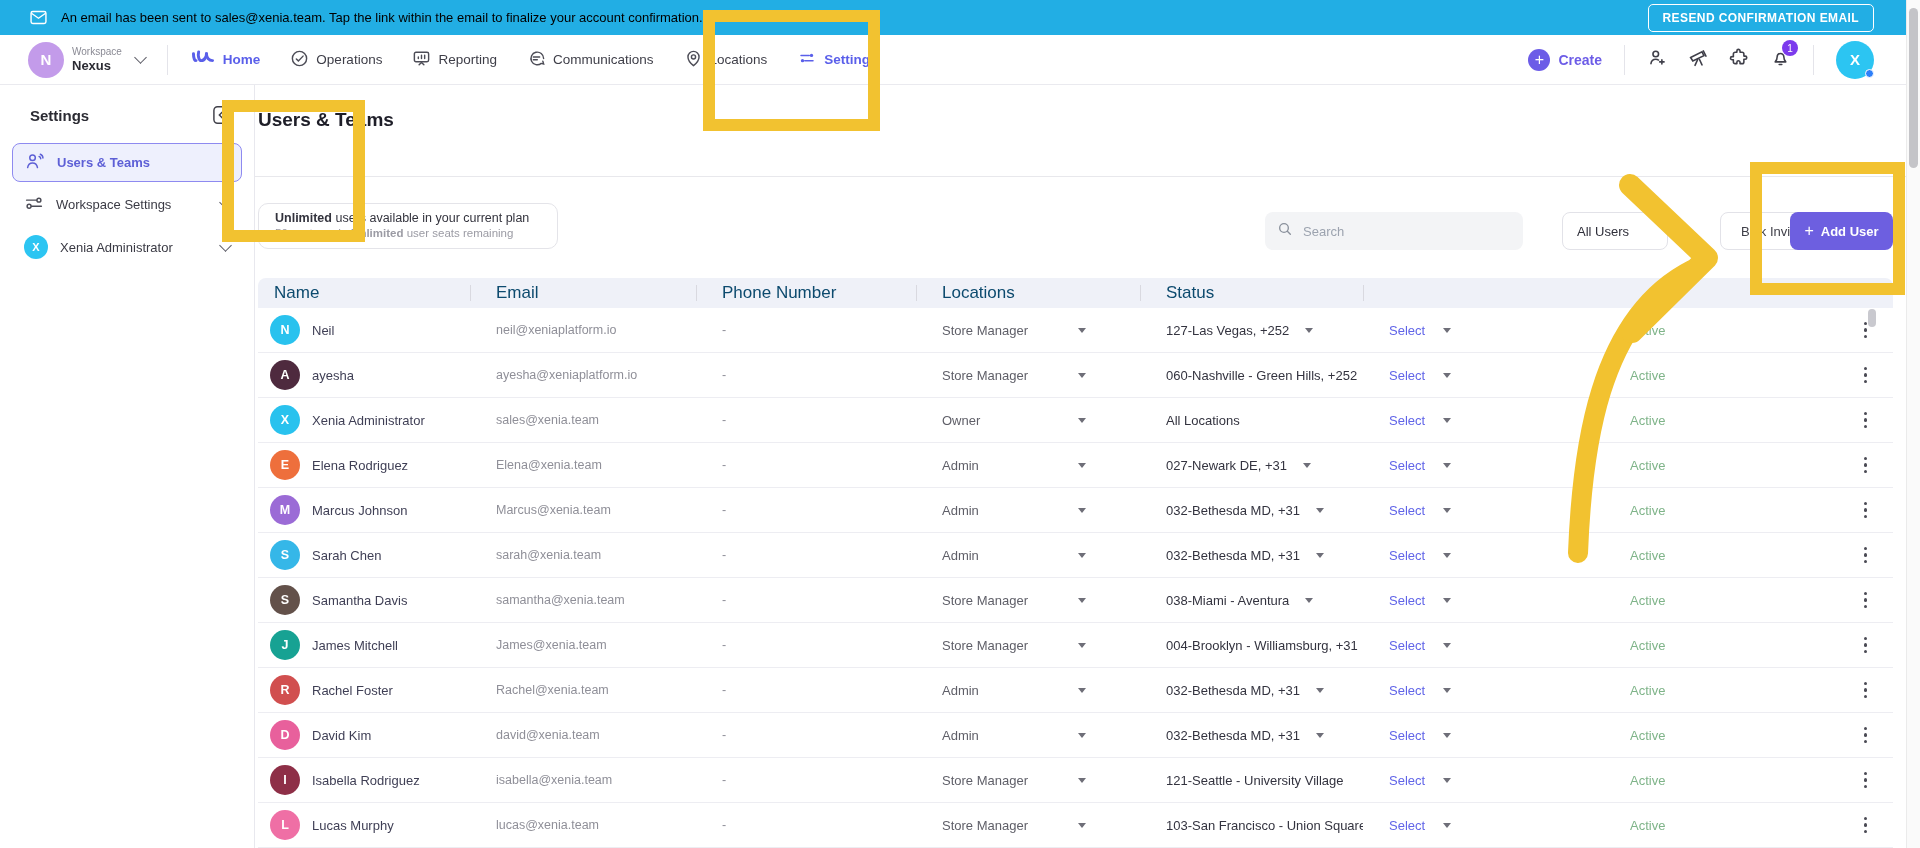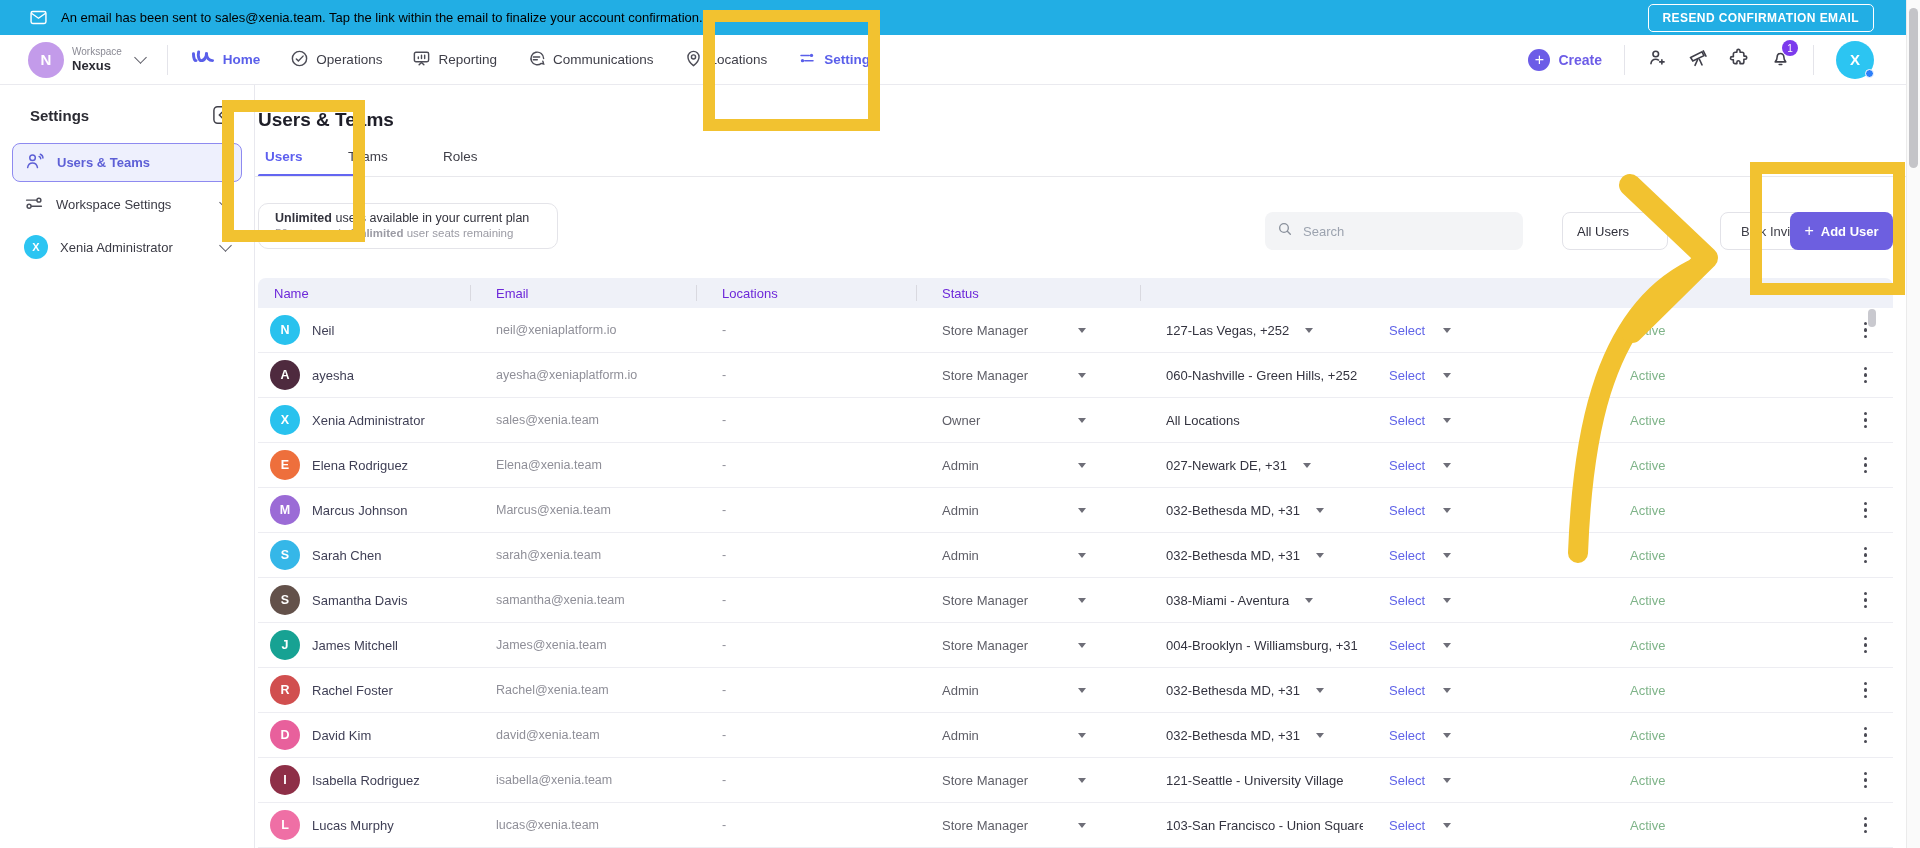--- a/index.html
+++ b/index.html
@@ -84,21 +84,21 @@
   .invite-btn  { left:1465px; width:102px; justify-content:center; color:#3F3F48; }
   .adduser-btn { position:absolute; left:1535px; top:127px; width:103px; height:38px; background:#6D5FE0; color:#fff;
                  border:none; border-radius:8px; font-size:13px; font-weight:bold; cursor:pointer;
                  display:flex; align-items:center; justify-content:center; gap:7px; font-family:inherit; }
   .adduser-btn .plus { font-size:16px; font-weight:normal; }
 
   
   .table { position:absolute; left:3px; top:193px; width:1635px; }
   .trow { display:grid; grid-template-columns:212px 226px 220px 224px 223px 237px 212px 81px; align-items:center; }
   .thead { background:#EFF1F8; border-radius:8px 8px 0 0; height:30px; }
-  .th { font-size:13px; color:#6d28d9; font-weight:500; padding-left:26px; position:relative; height:100%;
+  .th { font-size:17px; color:#0c4a6e; font-weight:500; padding-left:26px; position:relative; height:100%;
         display:flex; align-items:center; }
   .th:first-child { padding-left:16px; }
   .th + .th::before { content:""; position:absolute; left:0; top:7px; height:16px; width:1px; background:#D9D9E0; }
   .tr { height:45px; border-bottom:1px solid #EDEDF2; }
   .td { font-size:13px; padding-left:26px; display:flex; align-items:center; overflow:hidden; white-space:nowrap; }
   .td-name { padding-left:12px; gap:12px; cursor:pointer; }
   .row-avatar { width:30px; height:30px; border-radius:50%; color:#fff; font-size:12.5px; font-weight:bold;
                 display:flex; align-items:center; justify-content:center; flex:none; }
   .name-text { color:#3F3F55; }
   .td-email, .td-phone { color:#8F8F98; font-size:12.5px; }
@@ -298,26 +298,20 @@
     <div class="side-item">
       <span class="mini-avatar">X</span>
       <span>Xenia Administrator</span>
       <span class="chev"></span>
     </div>
   </div>
 
   <div class="main">
     <div class="page-title">Users &amp; Teams</div>
 
-    <div class="tabs">
-      <span class="tab active" style="left:7px;">Users</span>
-      <span class="tab" style="left:90px;">Teams</span>
-      <span class="tab" style="left:185px;">Roles</span>
-      <span class="tab-underline"></span>
-    </div>
     <div class="tabs-divider"></div>
 
     <div class="plan-box">
       <div class="plan-l1"><b>Unlimited</b><span> users available in your current plan</span></div>
       <div class="plan-l2"><span>50 seat used - </span><b>Unlimited</b><span> user seats remaining</span></div>
     </div>
 
     <div class="search-box">
       <span>
         <svg width="16" height="16" viewBox="0 0 24 24" fill="none" stroke="#8A919C" stroke-width="2" stroke-linecap="round">
@@ -336,20 +330,21 @@
     </div>
     <button class="adduser-btn">
       <span class="plus">+</span>
       <span>Add User</span>
     </button>
 
     <div class="table">
       <div class="trow thead">
         <div class="th">Name</div>
         <div class="th">Email</div>
+        <div class="th">Phone Number</div>
         <div class="th">Locations</div>
         <div class="th">Status</div>
         <div class="th"></div>
       </div>
       <div>
     <div class="trow tr">
       <div class="td td-name">
         <span class="row-avatar" style="background: rgb(41, 194, 238);">N</span>
         <span class="name-text">Neil</span>
       </div>

